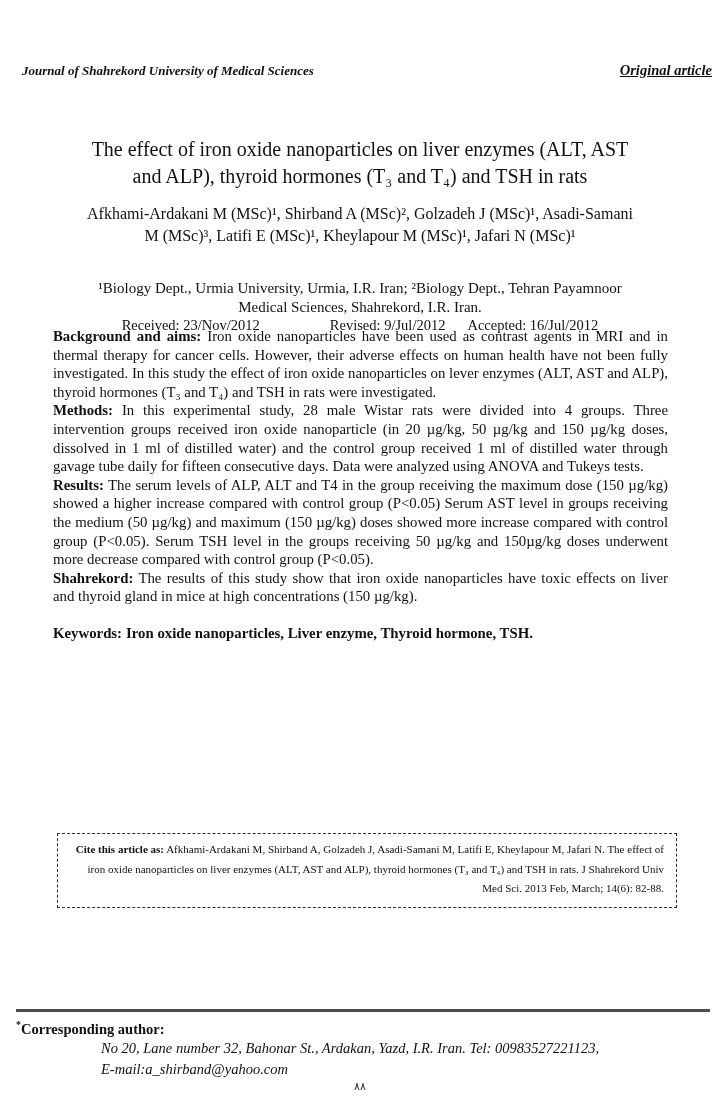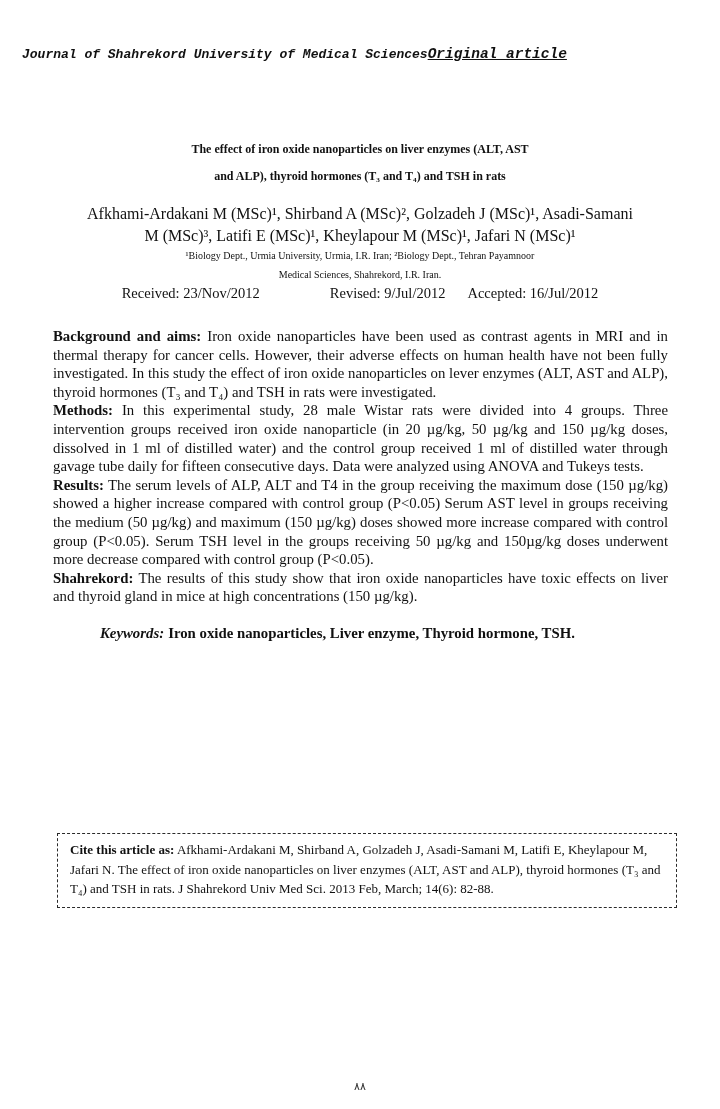--- a/index.html
+++ b/index.html
@@ -10,77 +10,78 @@
     width: 720px;
     height: 1109px;
     margin: 0 auto;
     background: #ffffff;
     overflow: hidden;
   }
 
   
   .header {
     position: absolute;
-    top: 44px; left: 22px; right: 8px;
+    top: 60px; left: 22px; right: 8px;
     display: flex;
+    justify-content: space-between;
     align-items: flex-end;
-    font-family: Liberation Mono, monospace;
+    font-family: Liberation Serif, serif;
     font-weight: bold;
     font-style: italic;
     font-size: 13px;
     line-height: 21px;
   }
   .article-type {
     text-decoration: underline;
     font-size: 14.5px;
     white-space: nowrap;
   }
 
   
   .title-block {
     position: absolute;
     top: 136px; left: 30px; right: 30px;
     text-align: center;
   }
   .title-line {
-    font-weight: bold;
-    font-size: 12px;
+    font-weight: normal;
+    font-size: 20px;
     line-height: 27px;
   }
   .authors { margin-top: 13px; font-size: 16px; line-height: 22px; }
-  .affil   { font-size: 10px; line-height: 18.5px; }
+  .affil   { font-size: 15px; line-height: 18.5px; margin-top: 32px; }
   .dates   { font-size: 14.5px; line-height: 17px; margin-top: 1px; white-space: nowrap; }
   .dates .gap1 { margin-right: 38px; }
   .dates .gap2 { margin-right: 22px; margin-left: 32px; }
 
   
   .abstract-block {
     position: absolute;
     top: 327px; left: 53px; width: 615px;
     font-size: 14.8px;
     line-height: 18.6px;
     text-align: justify;
   }
   .abstract-block p { text-align: justify; }
   .lead { font-weight: bold; font-family: Liberation Serif, serif; }
   .keywords {
     margin-top: 18px;
     text-align: left;
     font-weight: bold;
   }
-  .keywords .kw-label { font-style: italic; margin-right: 4px; margin-left: 47px; }
+  .keywords .kw-label { margin-right: 4px; }
 
   
   .cite-box {
     position: absolute;
     top: 833px; left: 57px; width: 620px;
     border: 1.5px dashed #2a2a2a;
     padding: 6px 12px 8px;
-    text-align: left;
-    font-size: 13px;
+    text-align: right;
+    font-size: 11px;
     line-height: 19.5px;
   }
 
   
   .footer {
     position: absolute;
     top: 1009px; left: 16px; right: 10px;
   }
   .footer-divider {
     border-top: 3px solid #4d4d4d;
@@ -144,16 +145,24 @@
     <p><span class="lead">Shahrekord:</span> <span>The results of this study show that iron oxide nanoparticles have toxic effects on liver and thyroid gland in mice at high concentrations (150 µg/kg).</span></p>
     <div class="keywords">
       <span class="kw-label">Keywords:</span><span>Iron oxide nanoparticles, Liver enzyme, Thyroid hormone, TSH.</span>
     </div>
   </div>
 
   <div class="cite-box">
     <span class="lead">Cite this article as:</span> <span>Afkhami-Ardakani M, Shirband A, Golzadeh J, Asadi-Samani M, Latifi E, Kheylapour M, Jafari N. The effect of iron oxide nanoparticles on liver enzymes (ALT, AST and ALP), thyroid hormones (T₃ and T₄) and TSH in rats. J Shahrekord Univ Med Sci. 2013 Feb, March; 14(6): 82-88.</span>
   </div>
 
+  <div class="footer">
+    <div class="footer-divider"></div>
+    <div class="corresponding"><sup>*</sup><span>Corresponding author:</span></div>
+    <div class="address">
+      <div>No 20, Lane number 32, Bahonar St., Ardakan, Yazd, I.R. Iran. Tel: 00983527221123,</div>
+      <div>E-mail:a_shirband@yahoo.com</div>
+    </div>
+  </div>
 
   <div class="page-number">۸۸</div>
 
 </div>
 
 </body></html>

